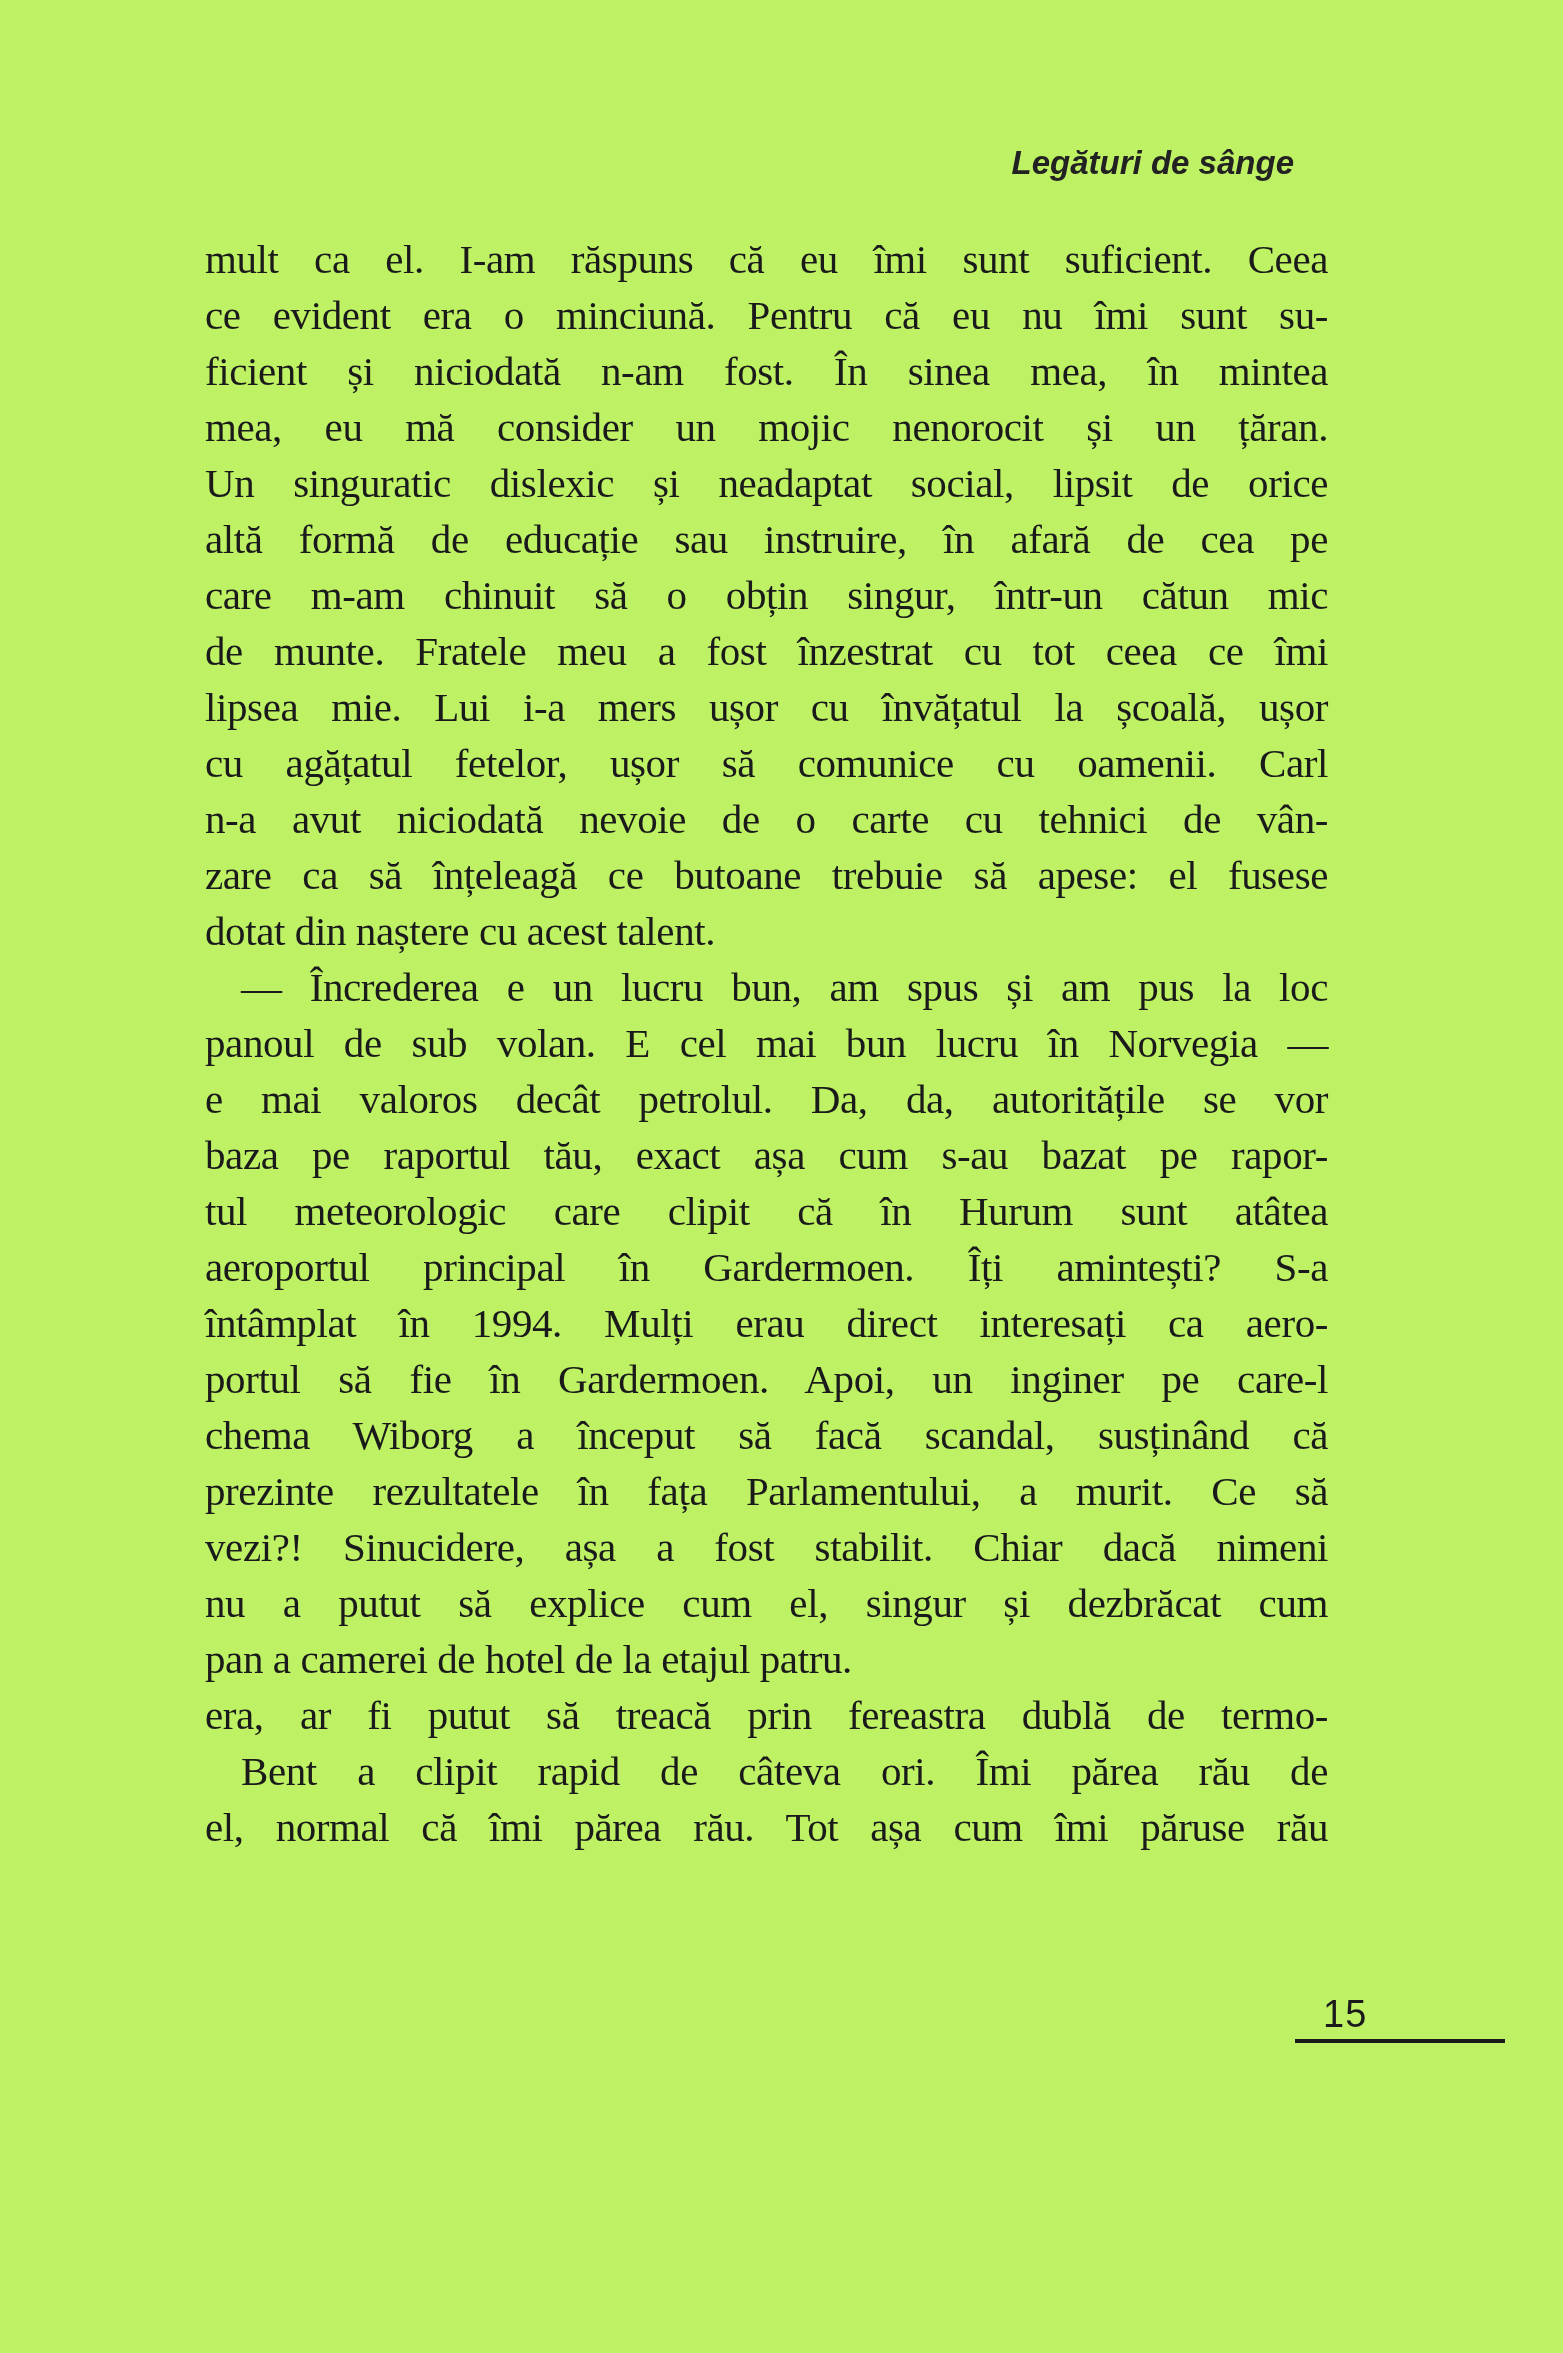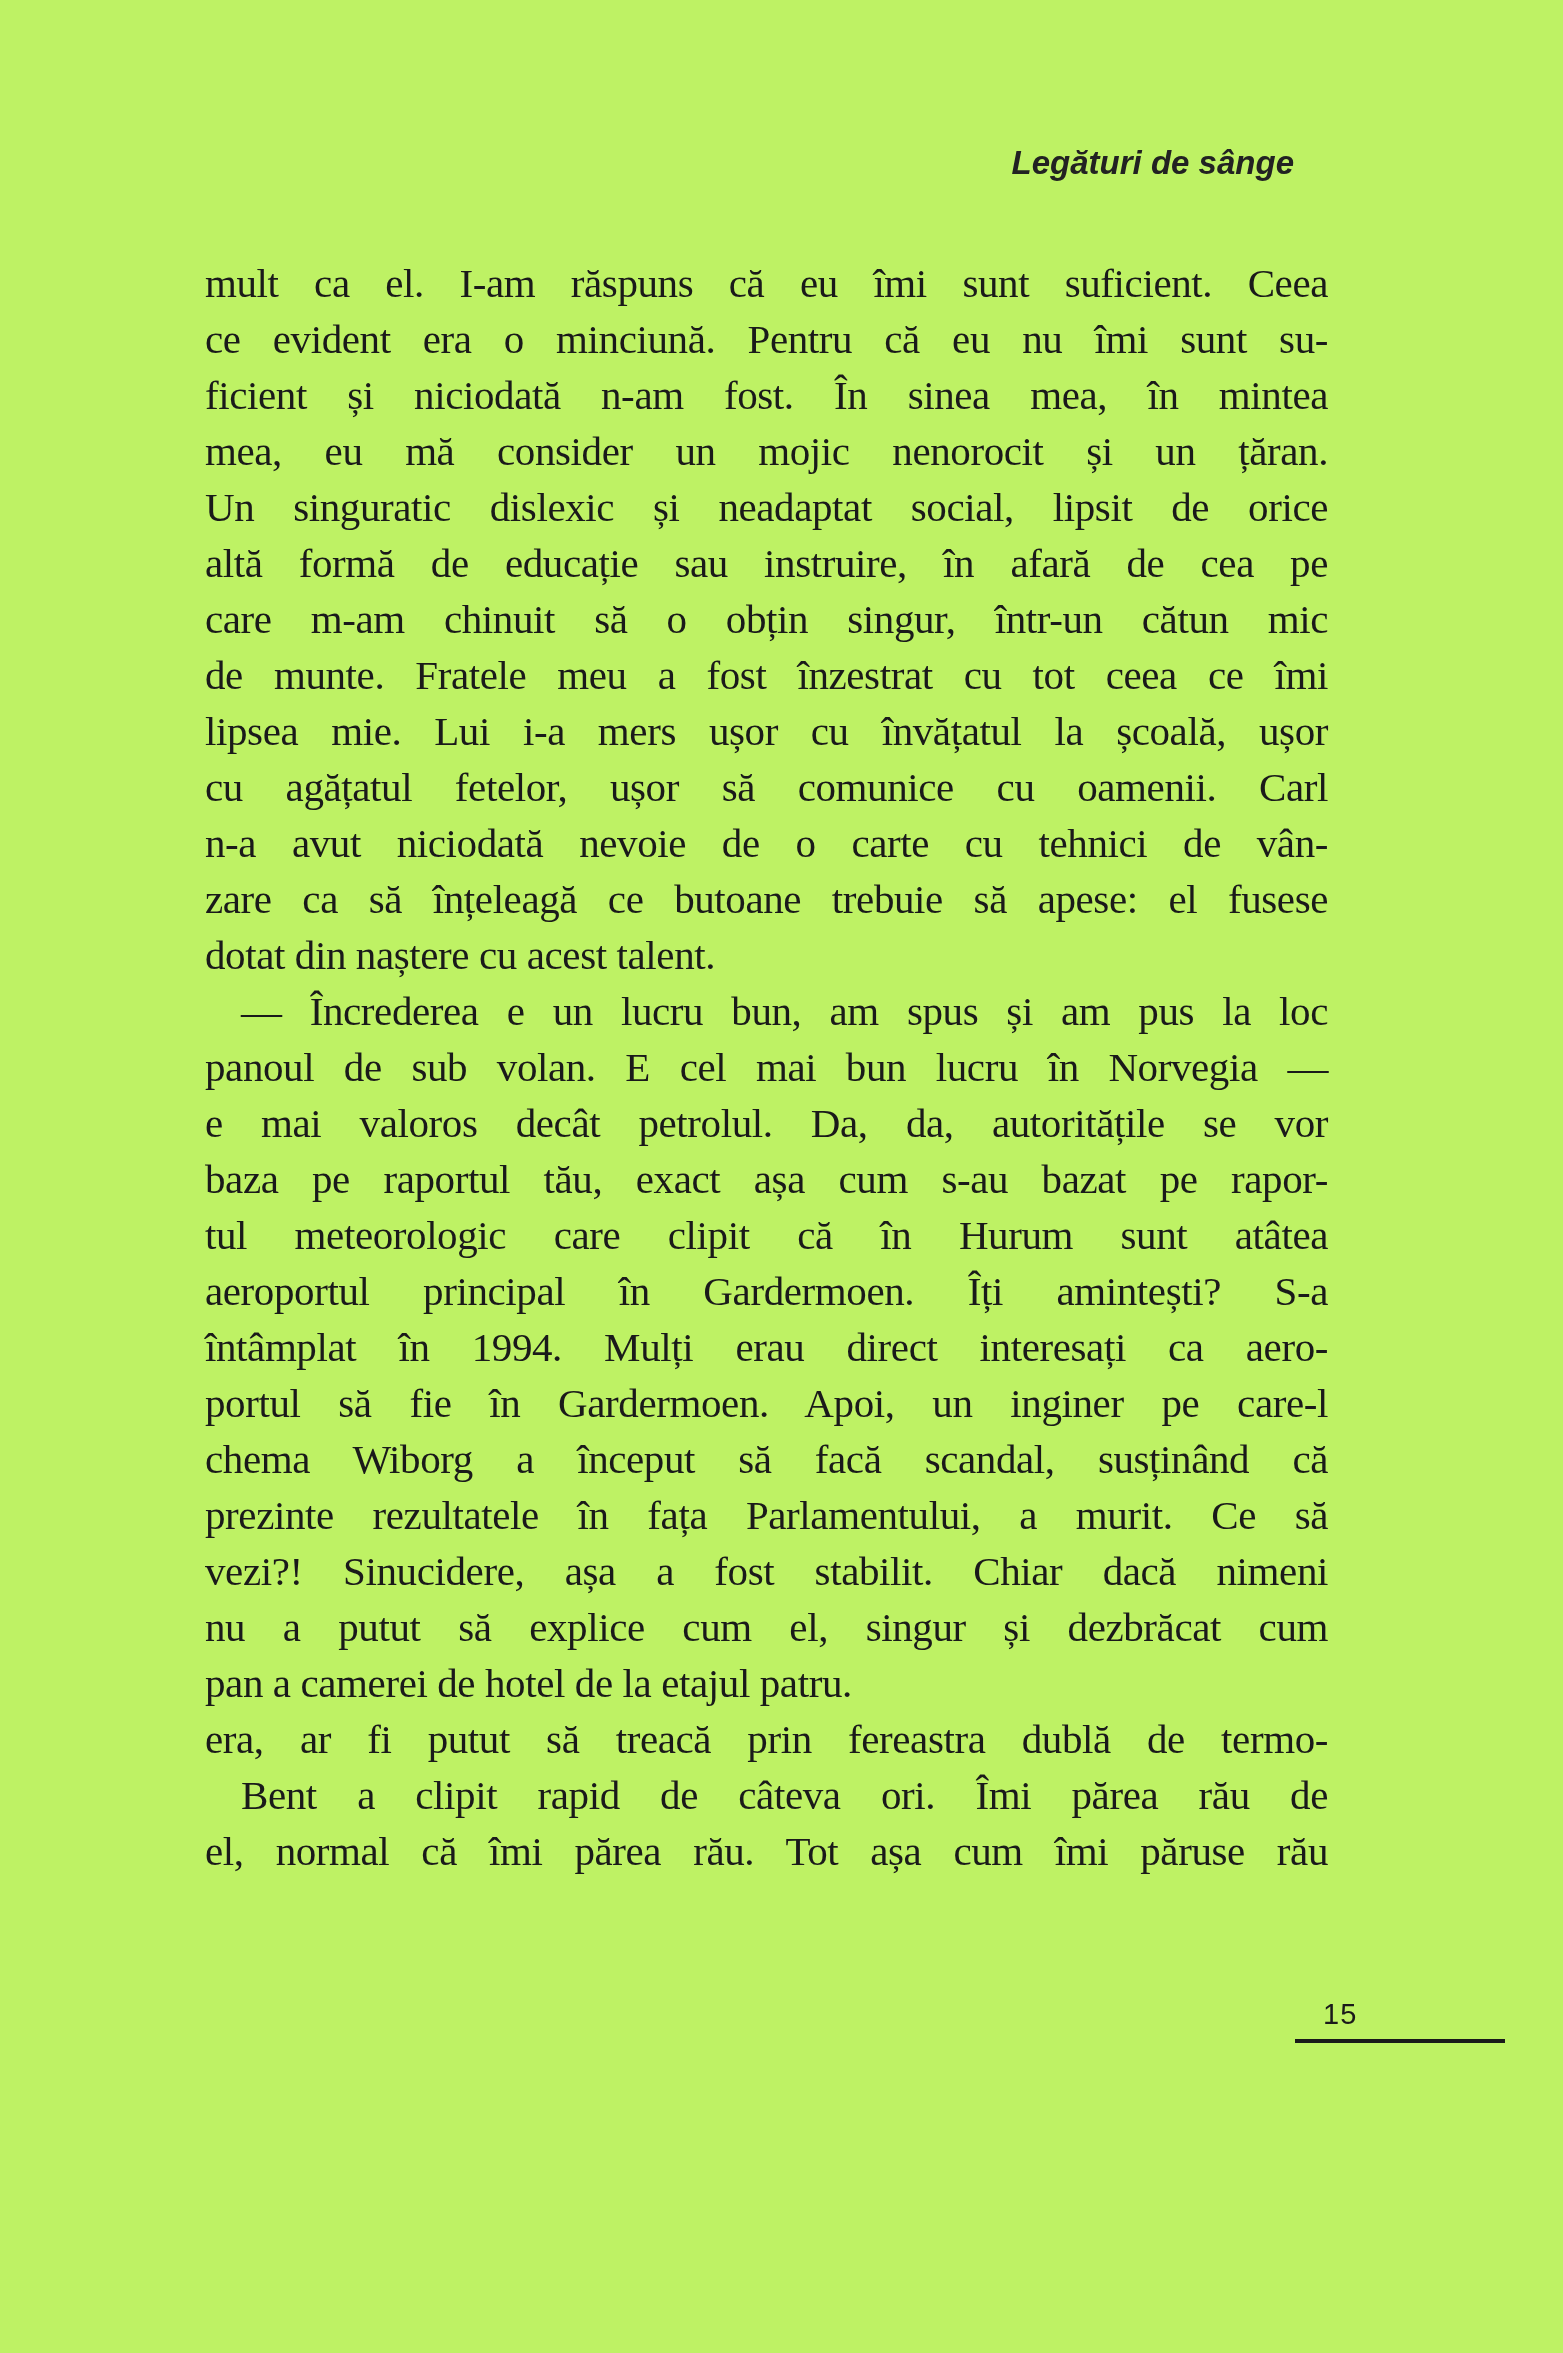--- a/index.html
+++ b/index.html
@@ -46,39 +46,39 @@
     text-align-last: left;
   }
   .line.indent {
     text-indent: 36px;
   }
   .folio {
     position: absolute;
     left: 1323px;
     top: 1998px;
     font-family: "Liberation Sans", sans-serif;
-    font-size: 29px;
+    font-size: 38px;
     line-height: 33px;
     letter-spacing: 1px;
   }
   .folio-rule {
     position: absolute;
     left: 1295px;
     top: 2039px;
     width: 210px;
     height: 3.9px;
   }
 </style>
 </head>
 <body>
 
 <div class="page" style="background: #bef264;">
   <div class="running-head" style="color: rgb(34, 34, 34);">Legături de sânge</div>
 
-  <div class="text-block" style="color: rgb(26, 26, 26); margin-top: 24px;">
+  <div class="text-block" style="color: rgb(26, 26, 26);">
       <div class="line">mult ca el. I-am răspuns că eu îmi sunt suficient. Ceea</div>
       <div class="line">ce evident era o minciună. Pentru că eu nu îmi sunt su-</div>
       <div class="line">ficient și niciodată n-am fost. În sinea mea, în mintea</div>
       <div class="line">mea, eu mă consider un mojic nenorocit și un țăran.</div>
       <div class="line">Un singuratic dislexic și neadaptat social, lipsit de orice</div>
       <div class="line">altă formă de educație sau instruire, în afară de cea pe</div>
       <div class="line">care m-am chinuit să o obțin singur, într-un cătun mic</div>
       <div class="line">de munte. Fratele meu a fost înzestrat cu tot ceea ce îmi</div>
       <div class="line">lipsea mie. Lui i-a mers ușor cu învățatul la școală, ușor</div>
       <div class="line">cu agățatul fetelor, ușor să comunice cu oamenii. Carl</div>

